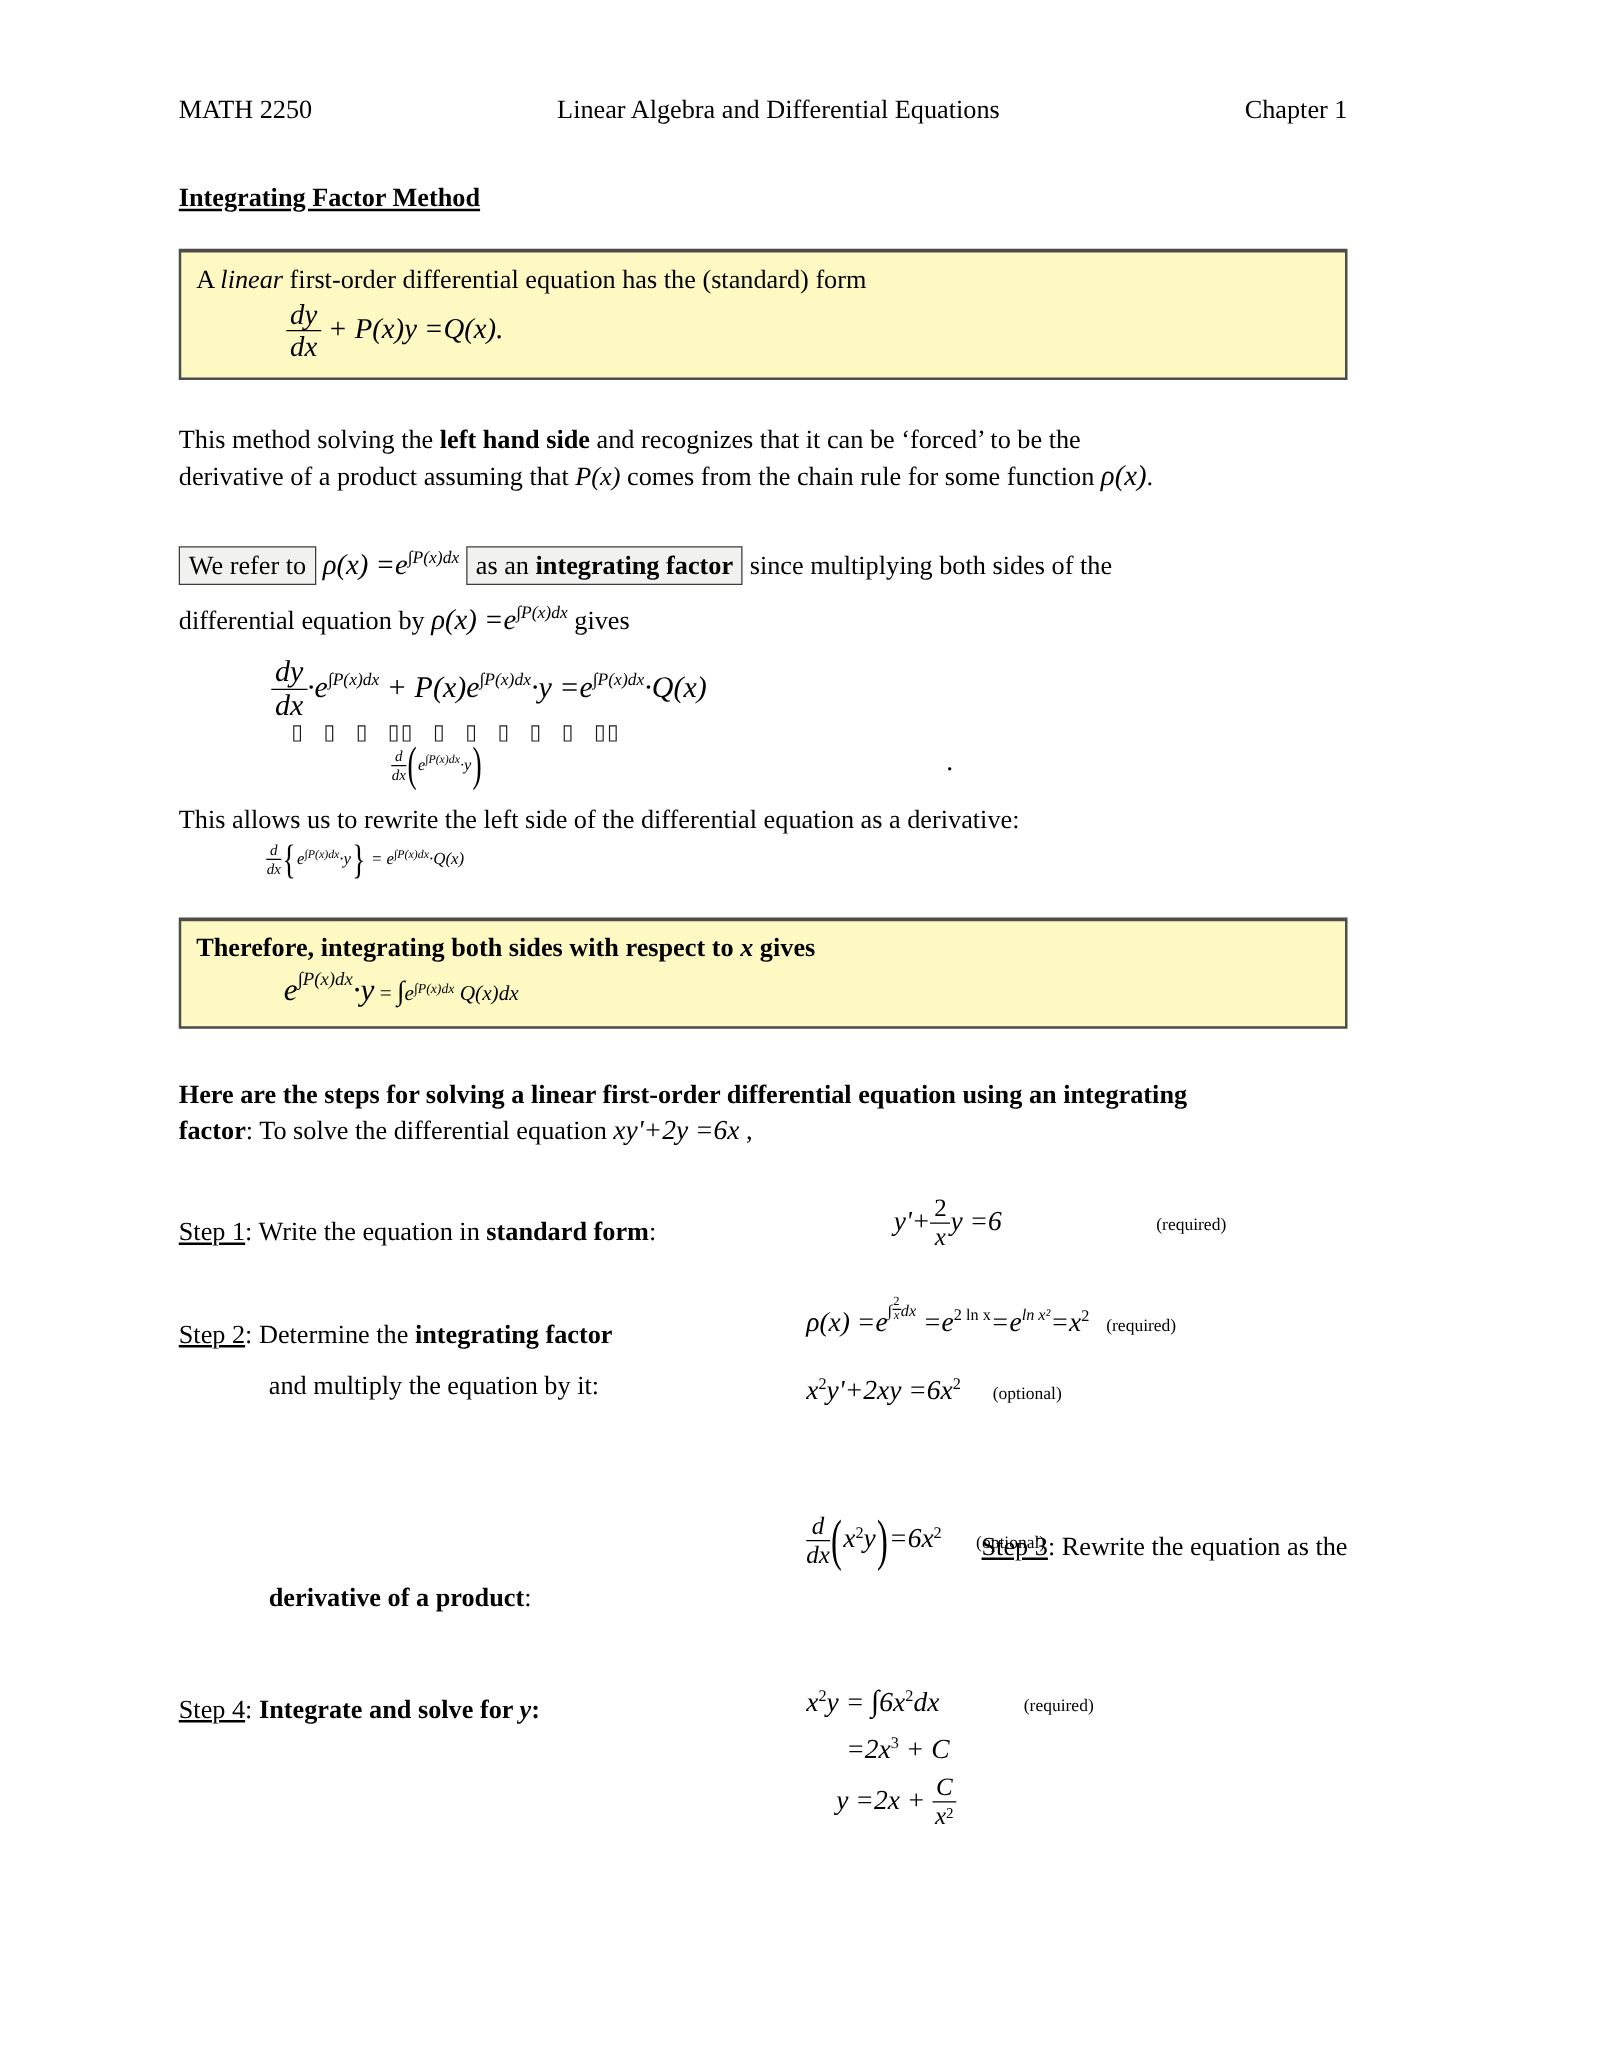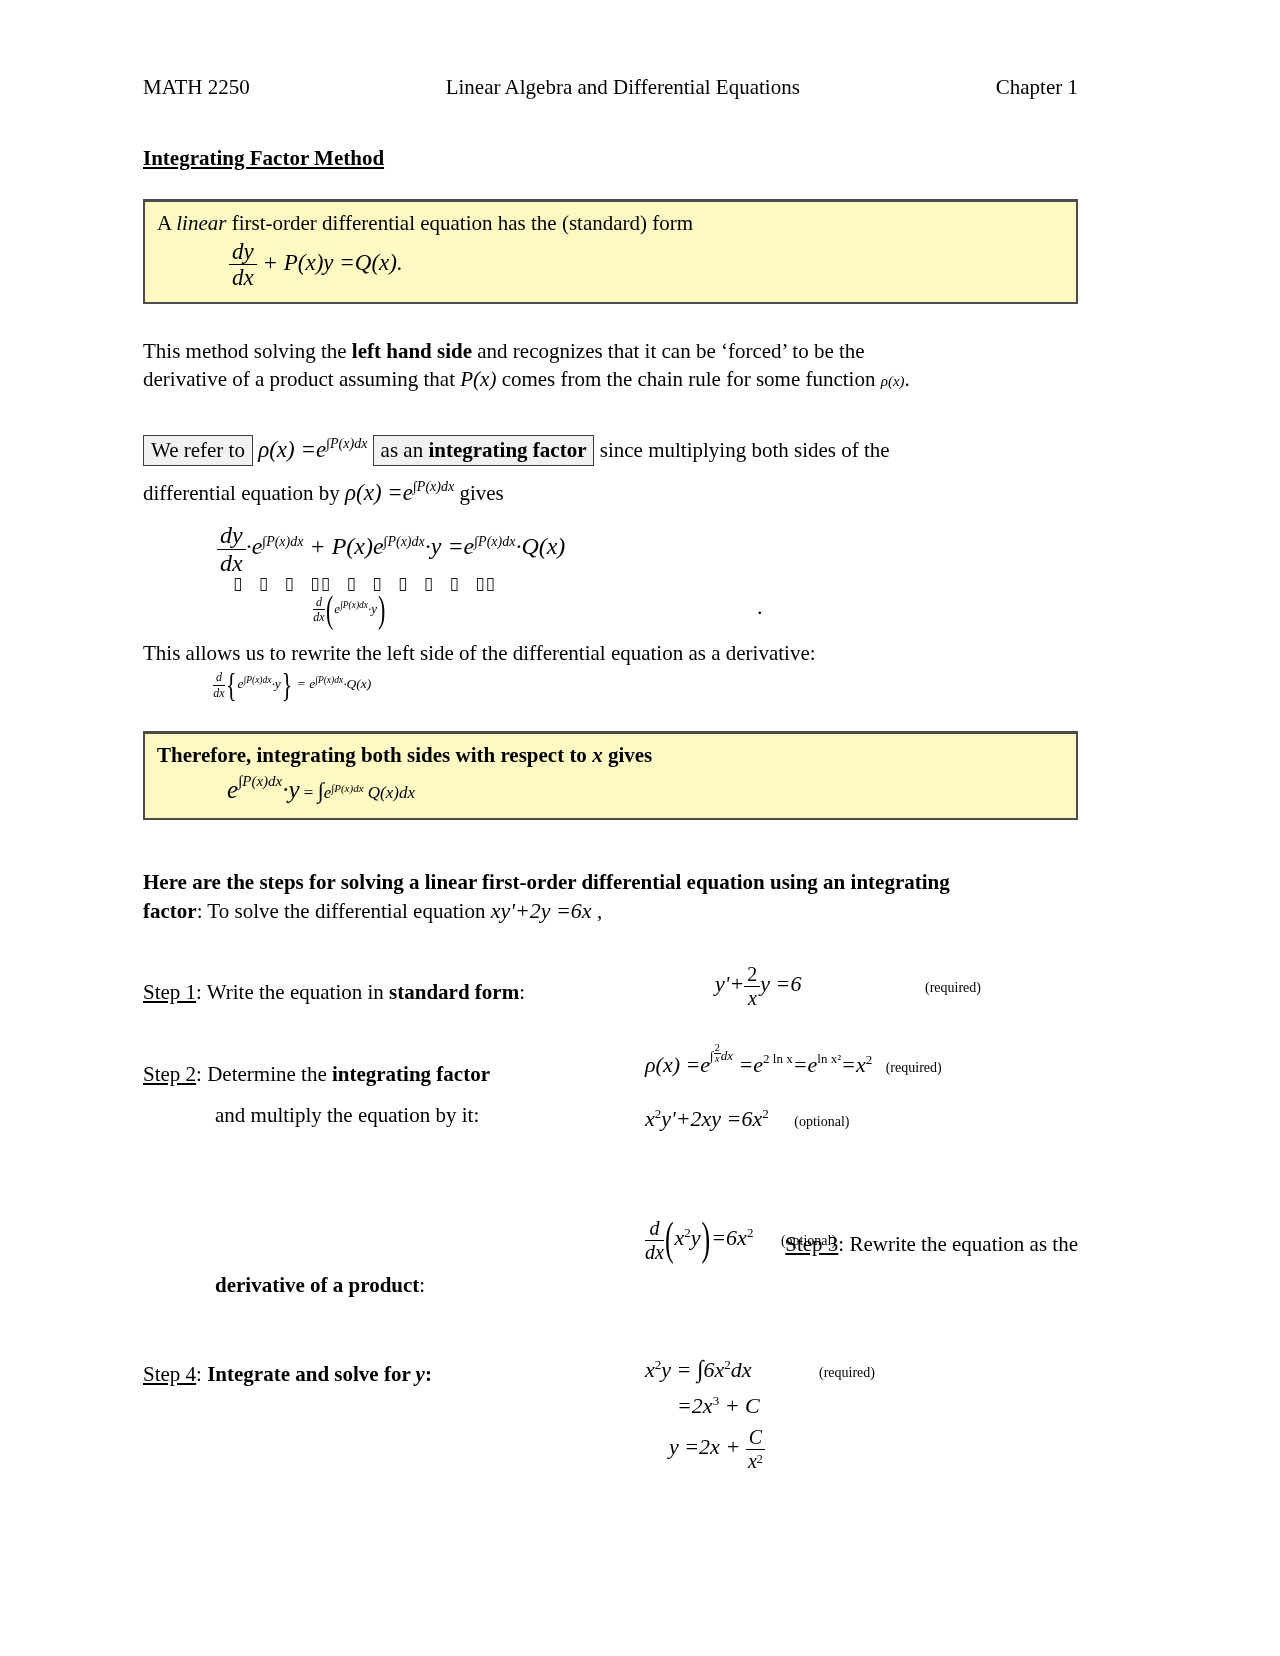--- a/index.html
+++ b/index.html
@@ -21,21 +21,21 @@
   .m  { font-style:italic; }
   .b  { font-weight:bold; }
   .bi { font-weight:bold; font-style:italic; }
   .u  { text-decoration:underline; }
   
   .frac { display:inline-block; text-align:center; vertical-align:middle; line-height:1.02; font-style:italic; }
   .frac .fn { display:block; border-bottom:1.6px solid #000; padding:0 3px 1px; }
   .frac .fd { display:block; padding-top:1px; }
   
   .msup   { font-size:14px; font-style:italic; position:relative; top:-9px; }
-  .msup13 { font-size:13px; position:relative; top:-9px; }
+  .msup13 { font-size:13px; font-style:italic; position:relative; top:-9px; }
   .supd   { font-size:13px; font-style:normal; position:relative; top:-8px; }
   
   .expsup { position:relative; top:-12px; font-size:13px; font-style:italic; }
   .minifrac { display:inline-block; text-align:center; font-size:10px; line-height:1; vertical-align:-2px; }
   .minifrac .mfn { display:block; border-bottom:1px solid #000; padding:0 1px; font-style:normal; }
   .minifrac .mfd { display:block; font-style:italic; }
   
   .ibox { border:1.6px solid #3c3c3c; background:#f1f1f0; padding:2px 7px 3px; }
   
   .bp { display:inline-block; transform:scaleY(1.75); font-weight:300; vertical-align:middle; font-style:normal; padding:0 1px; }
@@ -50,21 +50,21 @@
   .bigperiod { position:absolute; left:540px; bottom:4px; font-size:22px; }
   
   .smalleq { margin:4px 0 0 70px; font-size:13.5px; }
   .smalleq .msupu { font-size:9.5px; font-style:italic; position:relative; top:-5px; }
   
   .box2eq { margin:8px 0 2px 70px; font-size:25px; }
   .box2eq .rhs { font-size:17px; }
   .box2eq .rsup { font-size:11px; font-style:italic; position:relative; top:-6px; }
   .box2eq .bint { font-size:22px; font-style:italic; }
   
-  .intro { margin-top:48px; line-height:1.36; }
+  .intro { margin-top:38px; line-height:1.36; }
   .steprow { position:relative; }
   .stepeq { position:absolute; font-size:22px; }
   .note { font-size:14px; font-style:normal; }
   .s2line2 { margin:16px 0 0 72px; }
   .s3line2 { margin:16px 0 0 72px; }
   .step4block { position:absolute; left:502px; top:-6px; font-size:22px; }
   .step4block .l2 { margin:10px 0 0 32px; }
   .step4block .l3 { margin:8px 0 0 24px; }
 </style>
 </head>
@@ -85,21 +85,21 @@
       <span>A </span><span class="m">linear</span><span> first-order differential equation has the (standard) form</span>
     </div>
     <div class="eqline" style="margin:4px 0 0 72px;">
       <span class="frac"><span class="fn">dy</span><span class="fd">dx</span></span>
       <span class="m">+ P(x)y =Q(x).</span>
     </div>
   </div>
 
   <div class="para">
     <div><span>This method solving the </span><span class="b">left hand side</span><span> and recognizes that it can be ‘forced’ to be the</span></div>
-    <div><span>derivative of a product assuming that </span><span class="m">P(x)</span><span> comes from the chain rule for some function </span><span class="m" style="font-size:15px;font-style:italic;">ρ(x)</span><span>.</span></div>
+    <div><span>derivative of a product assuming that </span><span class="m">P(x)</span><span> comes from the chain rule for some function </span><span class="m" style="font-size:23px;font-style:italic;">ρ(x)</span><span>.</span></div>
   </div>
 
   <div class="para" style="line-height:1.9;">
     <div>
       <span class="ibox">We refer to</span>
       <span class="m" style="font-size:23px;">ρ(x) =e</span><span class="msup">∫P(x)dx</span>
       <span class="ibox"><span>as an </span><span class="b">integrating factor</span></span><span> since multiplying both sides of the</span>
     </div>
     <div>
       <span>differential equation by </span>

